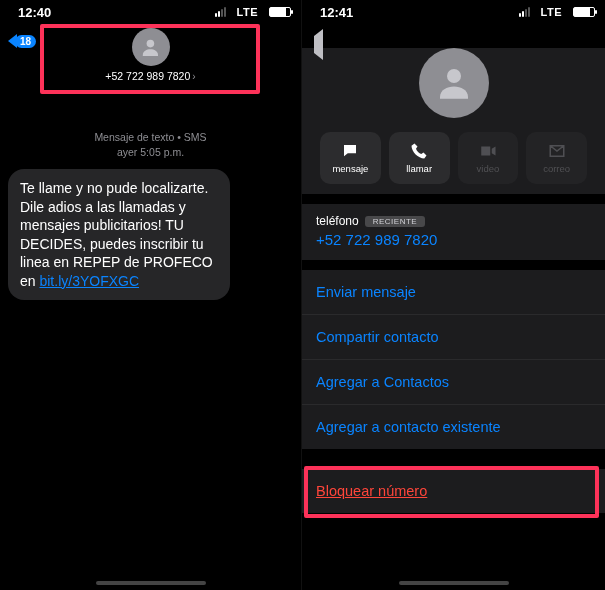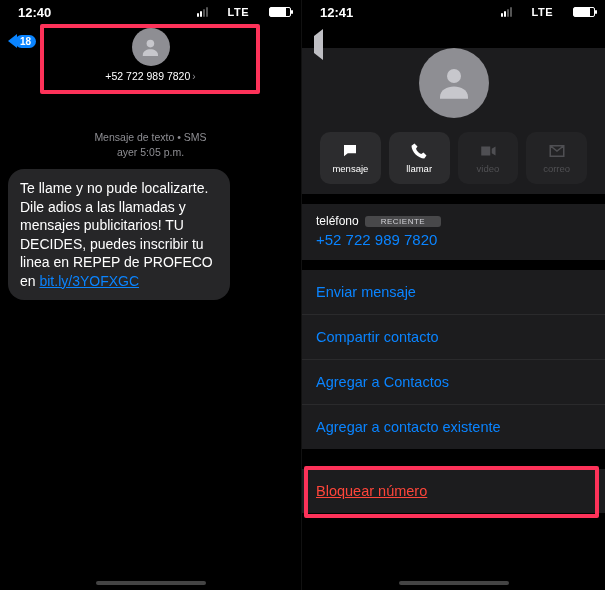--- a/index.html
+++ b/index.html
@@ -9,21 +9,21 @@
     width: 605px; height: 590px; overflow: hidden;
     display: flex;
   }
   .phone { position: relative; height: 590px; background: #000; color: #fff; overflow: hidden; }
   .phone-left  { width: 302px; border-right: 1px solid #111; }
   .phone-right { width: 303px; }
 
   
   .status { height: 20px; display:flex; justify-content:space-between; align-items:center;
             padding: 4px 10px 0 18px; font-size: 13px; font-weight:600; color:#fff;}
-  .status .right { display:flex; align-items:center; gap:20px; }
+  .status .right { display:flex; align-items:center; gap:11px; }
   .bars { display:inline-flex; align-items:flex-end; gap:1px; }
   .bars i { width:2px; background:#fff; display:inline-block; border-radius:1px;}
   .bars i:nth-child(1){height:4px} .bars i:nth-child(2){height:6px}
   .bars i:nth-child(3){height:8px;background:#555} .bars i:nth-child(4){height:10px;background:#555}
   .lte { font-size:11px; font-weight:700; letter-spacing:.5px; }
   .batt { width:22px; height:10px; border:1px solid #fff; border-radius:2px; position:relative;}
   .batt:after{content:"";position:absolute;right:-3px;top:2px;width:2px;height:4px;background:#fff;border-radius:1px;}
   .batt i{display:block;height:100%;width:80%;background:#fff;}
 
   
@@ -62,21 +62,21 @@
          display:flex; flex-direction:column; align-items:center; justify-content:center; gap:3px;}
   .act.disabled { opacity:.45; }
   .act svg { width:18px; height:18px; fill:#fff; }
   .act.disabled svg { fill:#8e8e93;}
   .act span { font-size:9.5px; color:#fff;}
   .act.disabled span { color:#8e8e93;}
 
   .section { background:#1c1c1e; margin-top:10px; }
   .phone-block { padding:10px 14px 12px; }
   .phone-block .lbl { font-size:12px; color:#fff; display:flex; align-items:center; gap:6px;}
-  .badge { font-size:8px; background:#48484a; color:#d1d1d6; border-radius:3px; padding:1px 16px; letter-spacing:.5px;}
+  .badge { font-size:8px; background:#48484a; color:#d1d1d6; border-radius:3px; padding:1px 8px; letter-spacing:.5px;}
   .big-num { color:#0a84ff; font-size:15px; margin-top:3px; }
 
   .menu-item { padding:14px 14px; font-size:14.5px; color:#0a84ff; border-top:0.5px solid #2a2a2c;}
   .menu-item:first-child { border-top:none;}
   .menu-item.danger { color:#ff453a;text-decoration:underline; }
 
   .gap { height:10px; background:#000; }
 </style>
 </head>
 <body>

